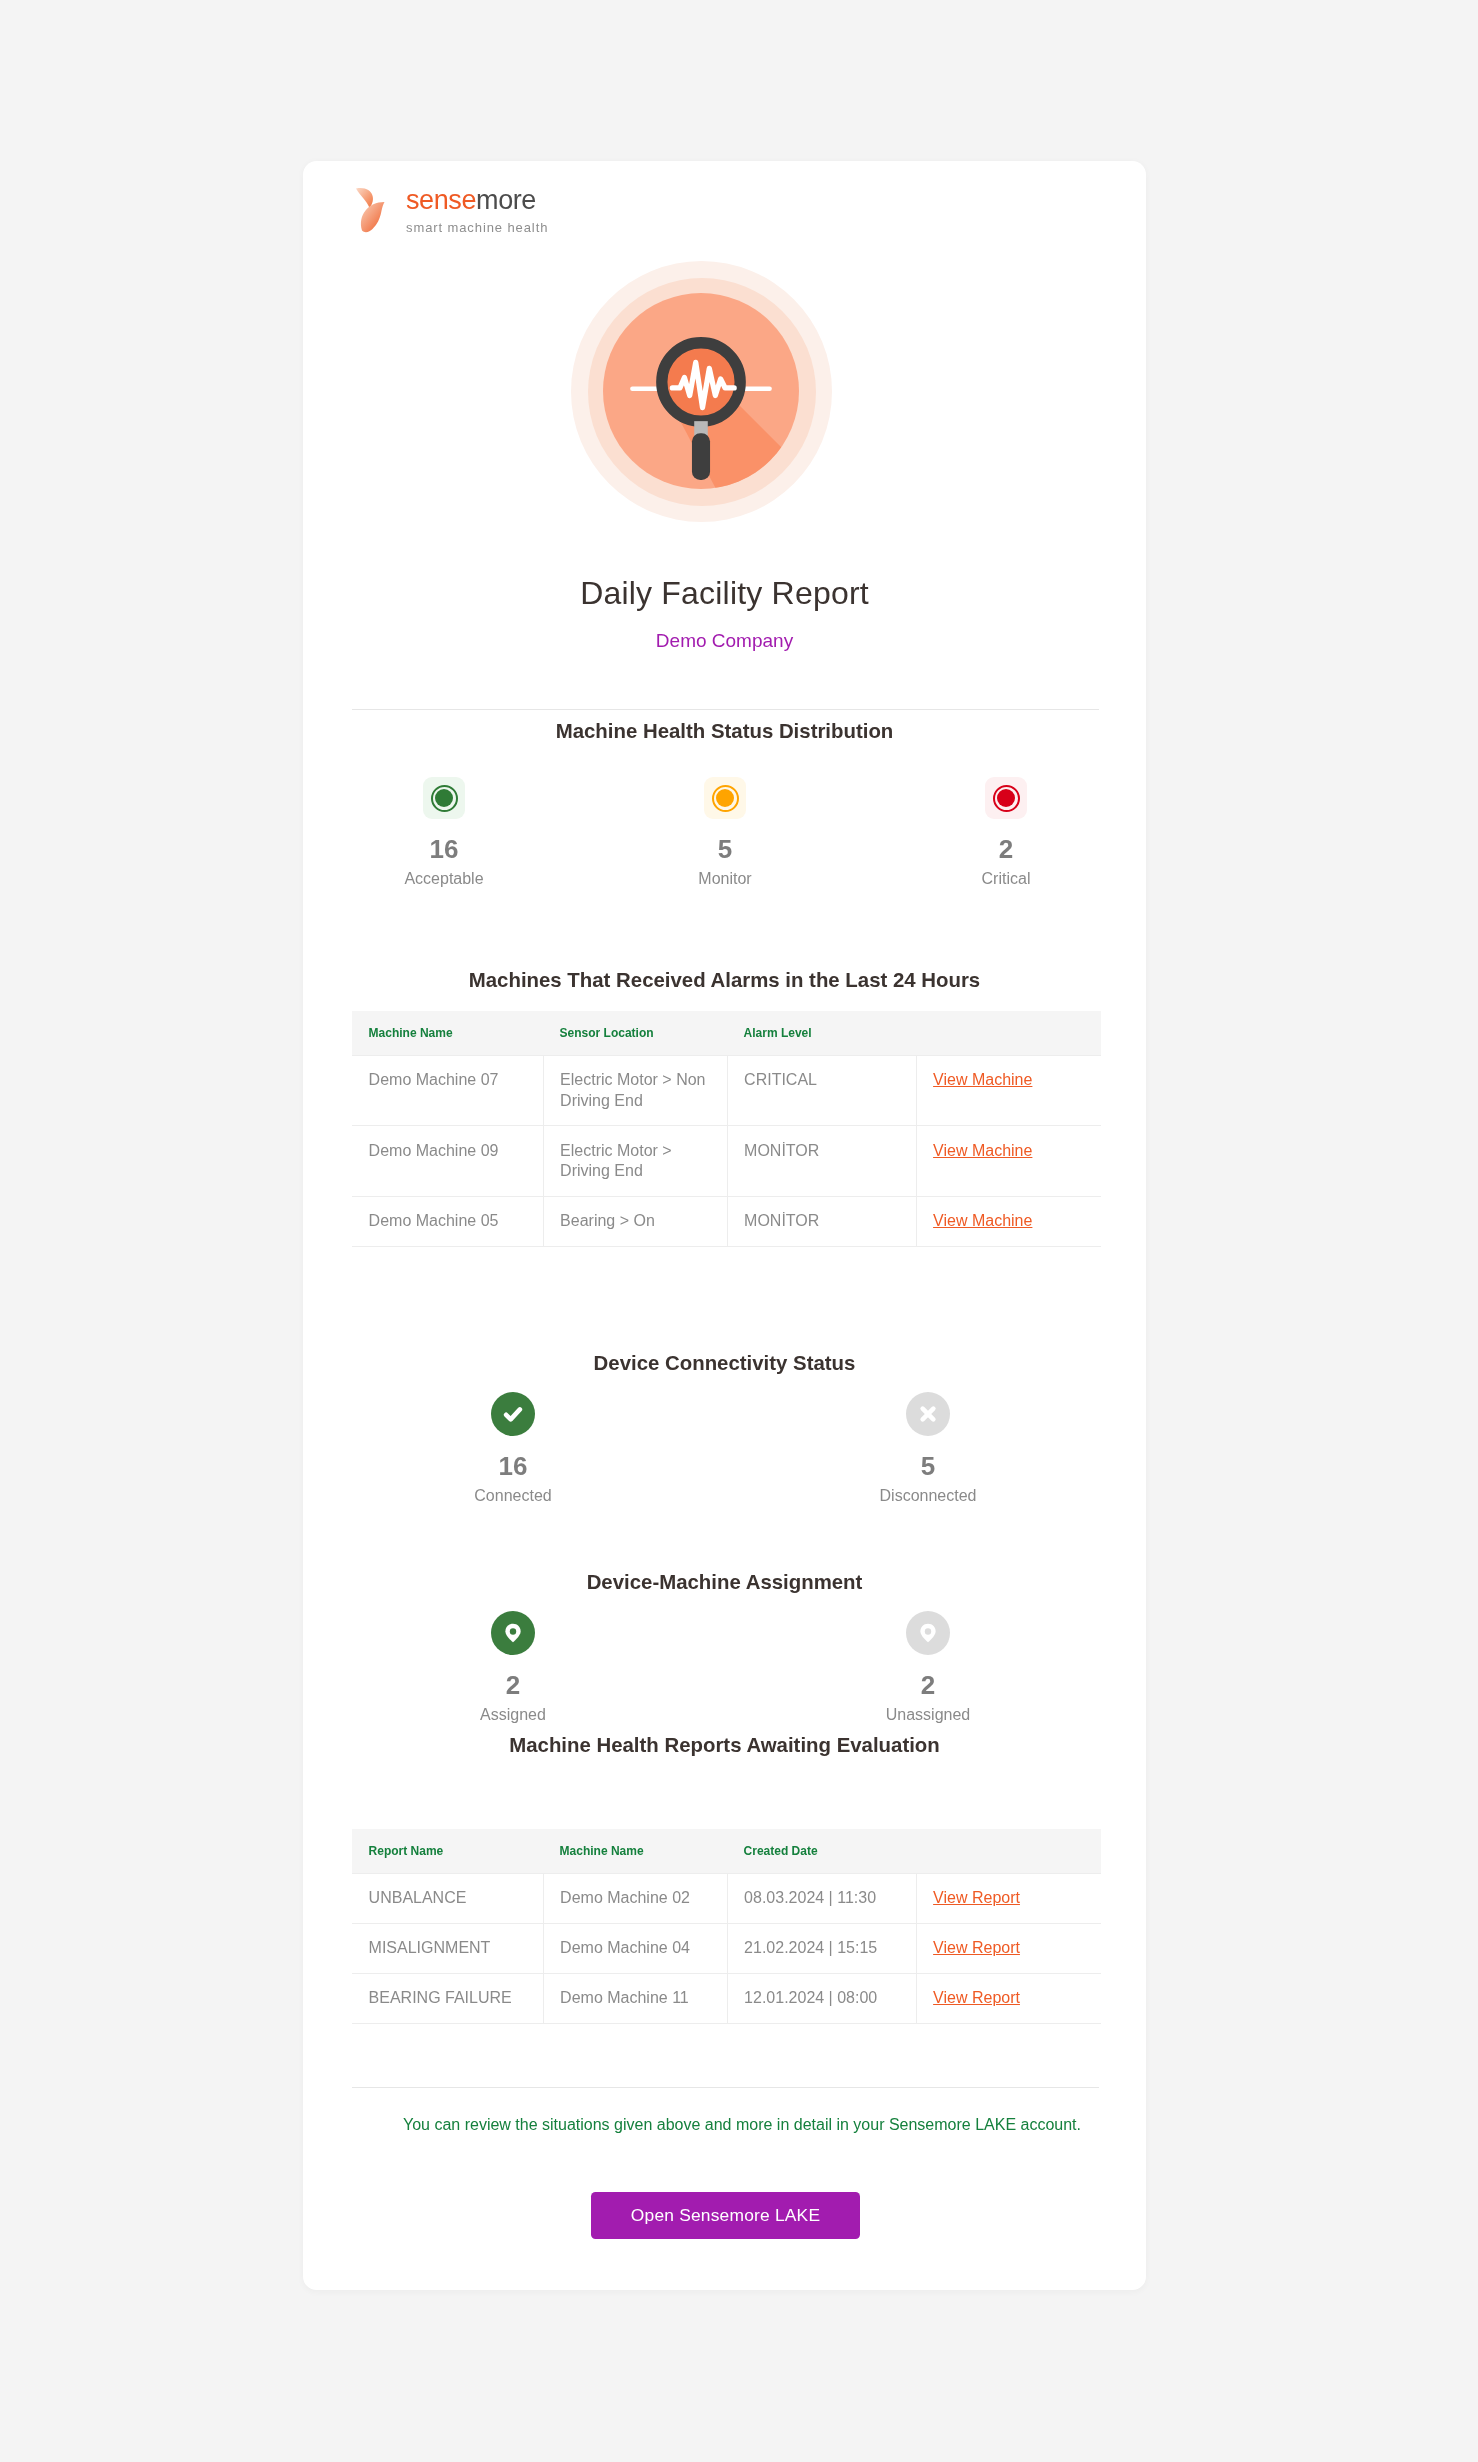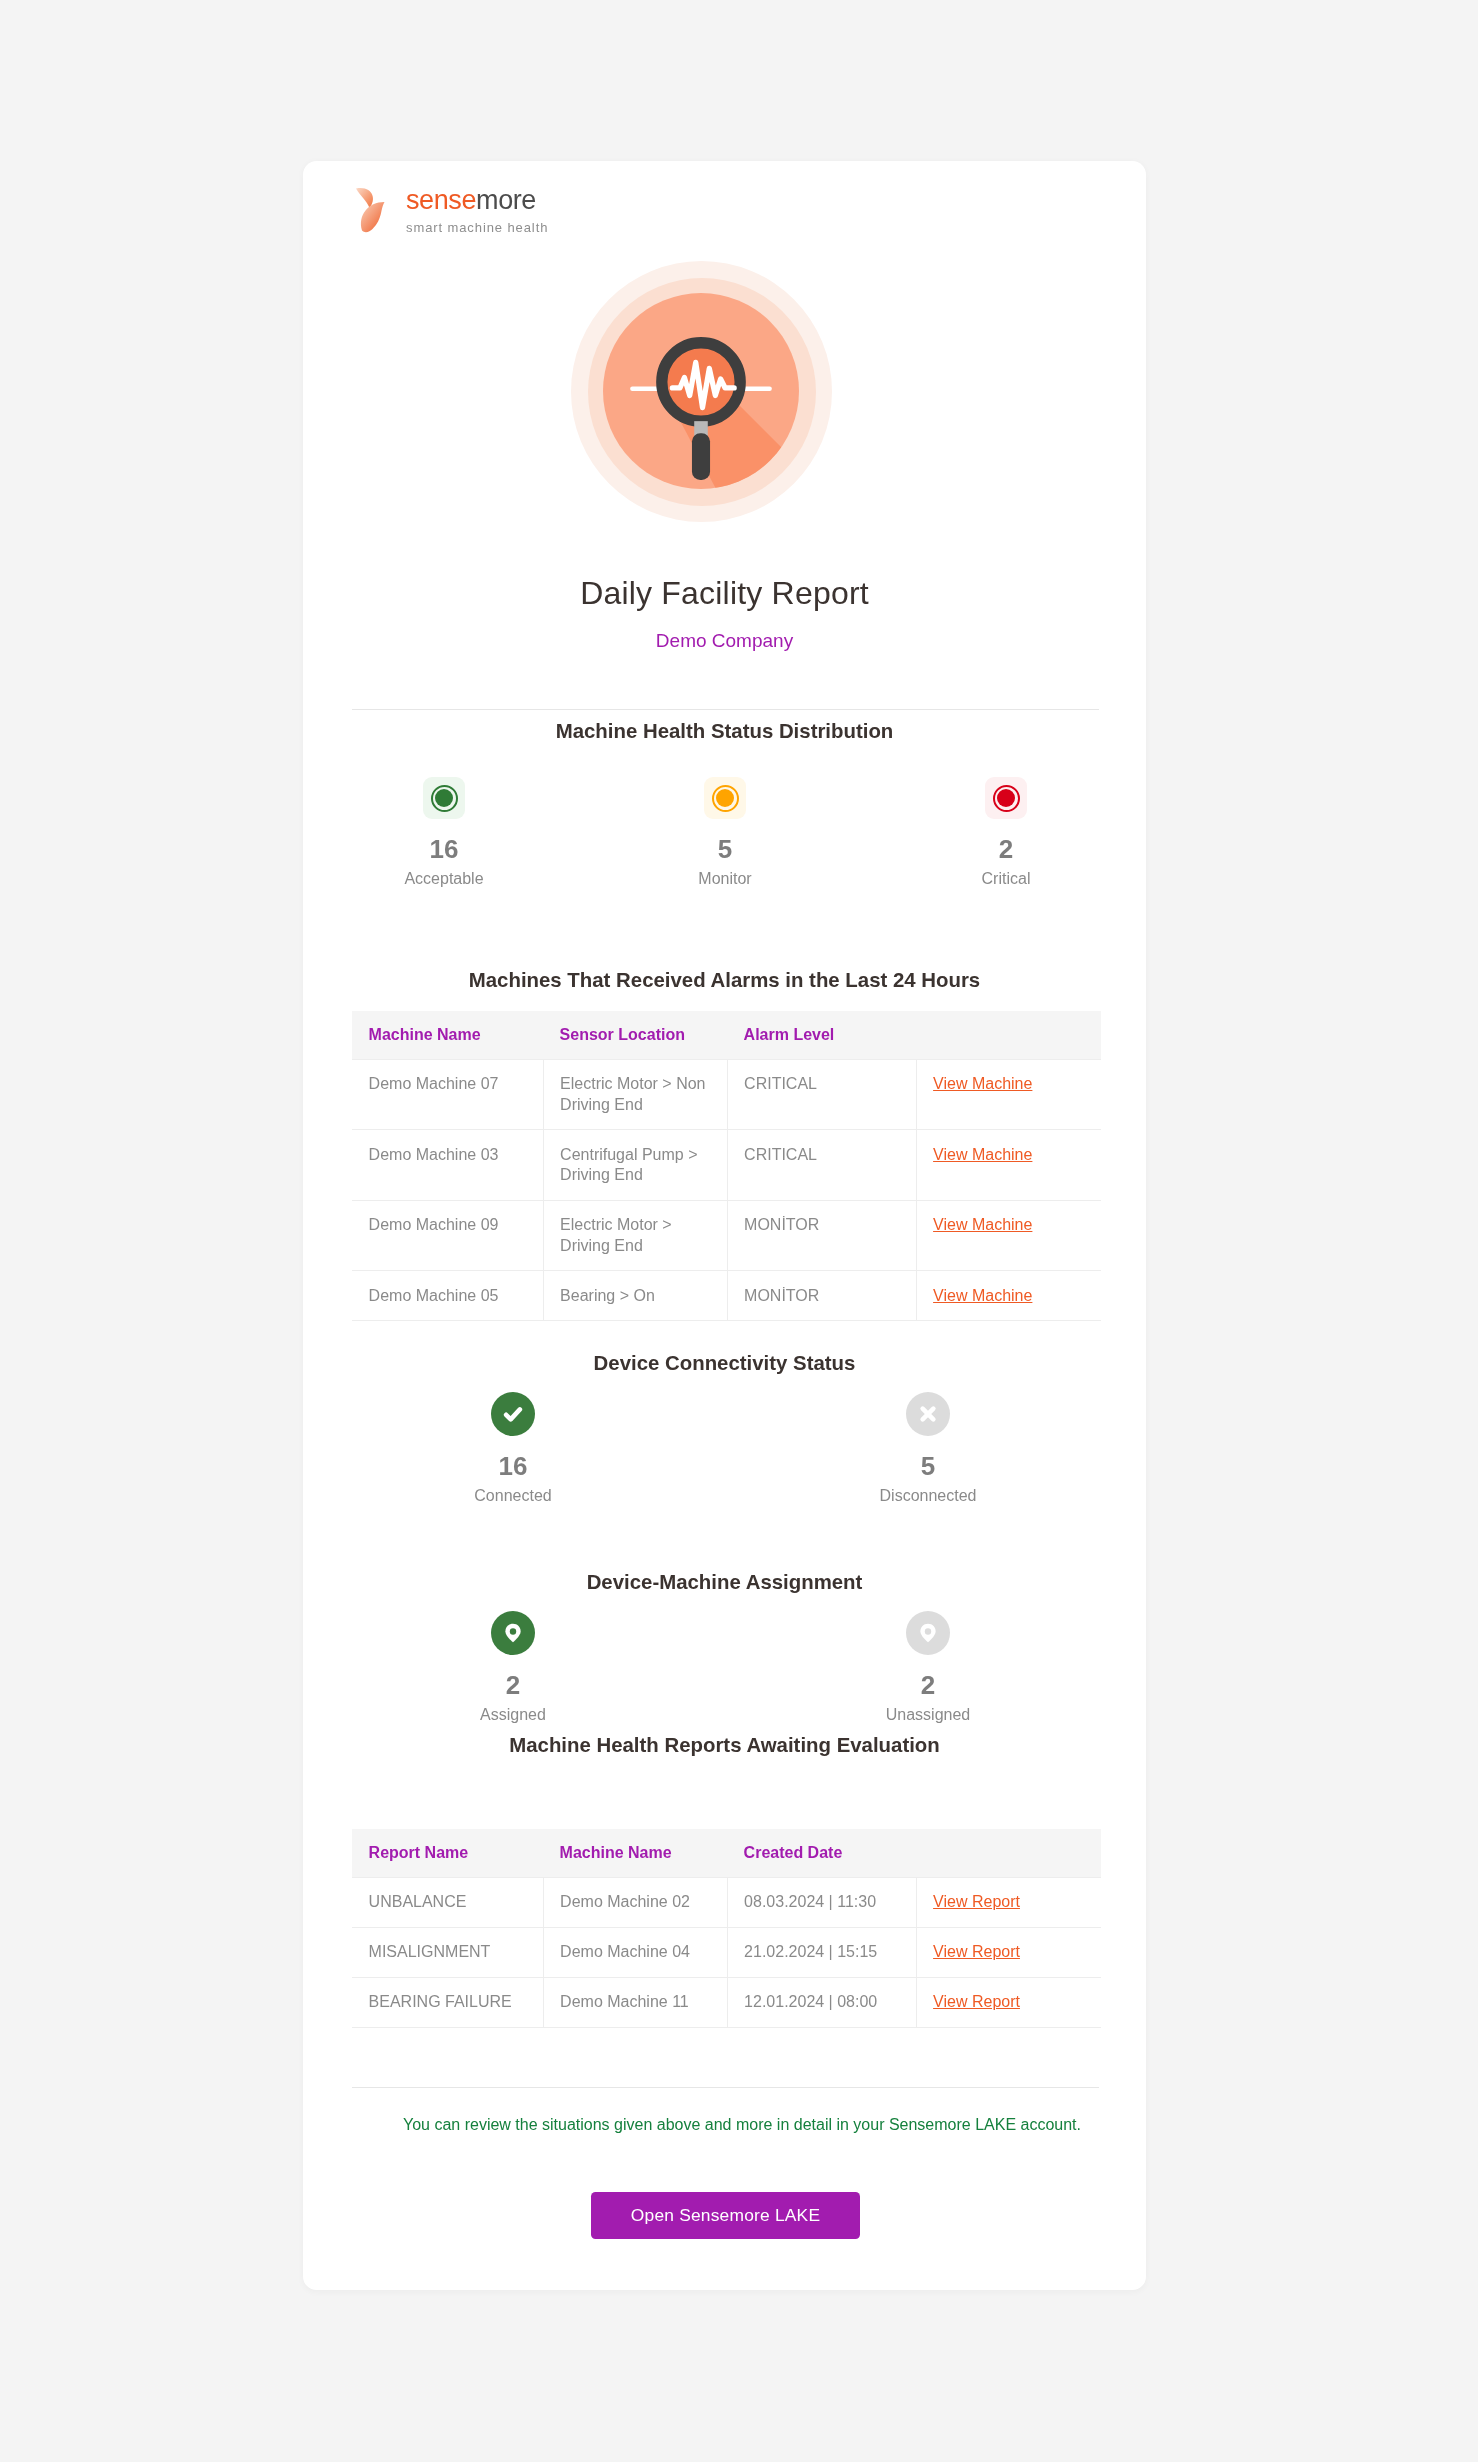--- a/index.html
+++ b/index.html
@@ -190,25 +190,25 @@
   .tbl {
     position: absolute;
     left: 352px;
     width: 748px;
     border-collapse: collapse;
     table-layout: fixed;
     font-size: 16px;
   }
   .tbl th {
     background: #f5f5f5;
-    color: #a21caf;
+    color: #15803d;
     font-weight: bold;
     text-align: left;
     padding: 15px 16.6px;
-    font-size: 16px;
+    font-size: 12px;
     border-bottom: 0.8px solid #ededed;
   }
   .tbl td {
     padding: 14.3px 16.6px;
     color: #8a8a8a;
     border-bottom: 0.8px solid #ededed;
     border-right: 0.8px solid #ededed;
     vertical-align: top;
     line-height: 20.4px;
   }
@@ -369,26 +369,20 @@
       </tr>
     </thead>
     <tbody>
       <tr>
         <td>Demo Machine 07</td>
         <td>Electric Motor &gt; Non Driving End</td>
         <td class="lvl-critical">CRITICAL</td>
         <td><span class="link-action">View Machine</span></td>
       </tr>
       <tr>
-        <td>Demo Machine 03</td>
-        <td>Centrifugal Pump &gt; Driving End</td>
-        <td class="lvl-critical">CRITICAL</td>
-        <td><span class="link-action">View Machine</span></td>
-      </tr>
-      <tr>
         <td>Demo Machine 09</td>
         <td>Electric Motor &gt; Driving End</td>
         <td class="lvl-monitor">MONİTOR</td>
         <td><span class="link-action">View Machine</span></td>
       </tr>
       <tr>
         <td>Demo Machine 05</td>
         <td>Bearing &gt; On</td>
         <td class="lvl-monitor">MONİTOR</td>
         <td><span class="link-action">View Machine</span></td>

